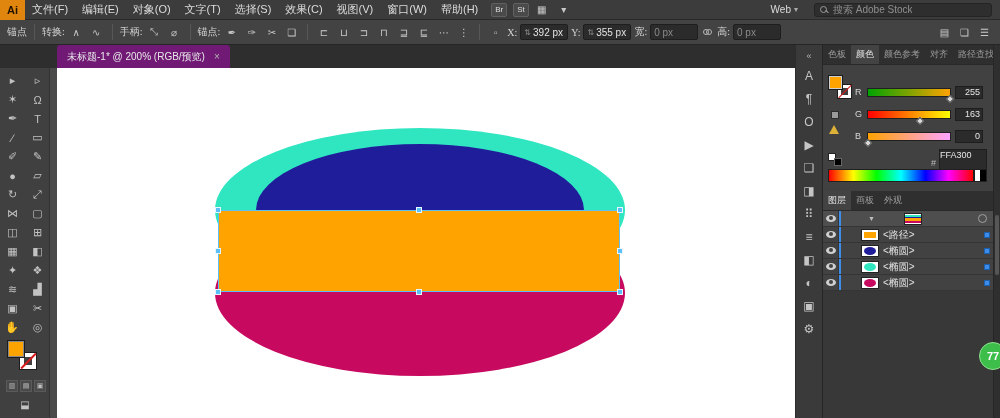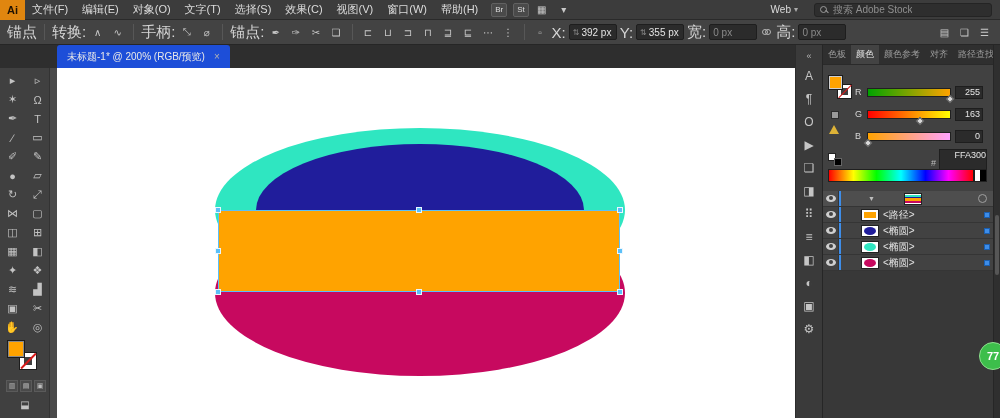--- a/index.html
+++ b/index.html
@@ -22,36 +22,36 @@
   .search-box{width:178px;height:14px;margin:0 8px 0 12px;background:#2e2e2e;border:1px solid #242424;
               border-radius:3px;display:flex;align-items:center;gap:5px;padding:0 5px;}
   .search-glyph{position:relative;width:8px;height:8px;flex:none;}
   .search-glyph::before{content:"";position:absolute;left:0;top:0;width:5px;height:5px;border:1px solid #9a9a9a;border-radius:50%;}
   .search-glyph::after{content:"";position:absolute;left:5px;top:5px;width:4px;height:1px;background:#9a9a9a;transform:rotate(45deg);}
   .search-text{color:#8f8f8f;font-size:10px;white-space:nowrap;overflow:hidden;}
 
   
   .controlbar{position:absolute;left:0;top:20px;width:1000px;height:25px;background:#434343;
               border-bottom:1px solid #262626;display:flex;align-items:center;gap:3px;padding:0 7px;z-index:6;}
-  .cb-label{color:#d6d6d6;font-size:15px;white-space:nowrap;}
+  .cb-label{color:#d6d6d6;font-size:10px;white-space:nowrap;font-family:Liberation Serif, serif;}
   .cb-sep{width:1px;height:16px;background:#2e2e2e;border-right:1px solid #575757;margin:0 4px;flex:none;}
   .cb-btn{min-width:17px;height:17px;display:flex;align-items:center;justify-content:center;
           color:#c9c9c9;font-size:10px;border-radius:2px;}
   .cb-field{display:flex;align-items:center;height:16px;min-width:48px;background:#2b2b2b;
             border:1px solid #1e1e1e;border-radius:2px;padding:0 3px;gap:2px;font-size:10px;color:#e3e3e3;white-space:nowrap;}
   .cb-field .updn{color:#8a8a8a;font-size:8px;}
   .cb-field.disabled{color:#8a8a8a;}
   .chain{display:flex;align-items:center;margin:0 2px;}
   .chain i{display:inline-block;width:6px;height:6px;border:1px solid #b5b5b5;border-radius:50%;}
   .chain i+i{margin-left:-3px;}
   .cb-spacer{flex:1;}
 
   
   .tabrow{position:absolute;left:0;top:45px;width:795px;height:23px;background:#2e2e2e;display:flex;align-items:flex-end;}
-  .doc-tab{margin-left:57px;height:23px;background:#1d4ed8;color:#e8e8e8;font-size:10px;
+  .doc-tab{margin-left:57px;height:23px;background:#701a75;color:#e8e8e8;font-size:10px;
            display:flex;align-items:center;gap:9px;padding:0 10px;border-radius:3px 3px 0 0;white-space:nowrap;}
   .doc-close{color:#b3b3b3;font-size:10px;}
 
   
   .toolbar{position:absolute;left:0;top:68px;width:50px;height:350px;background:#404040;border-right:1px solid #333;}
   .tools{display:grid;grid-template-columns:25px 25px;grid-auto-rows:19px;justify-items:center;align-items:center;padding-top:3px;}
   .tool{width:21px;height:17px;display:flex;align-items:center;justify-content:center;color:#c3c3c3;font-size:11px;}
   .swatches{position:absolute;left:7px;top:272px;width:36px;height:34px;}
   .fill-swatch{position:absolute;left:0;top:0;width:18px;height:18px;background:var(--orange);
                border:1px solid #1c1c1c;box-shadow:0 0 0 1px #8a8a8a inset;z-index:2;}
@@ -106,21 +106,21 @@
   .slider-row{position:absolute;left:32px;width:132px;height:14px;display:flex;align-items:center;gap:4px;}
   .sl-label{width:8px;font-size:9px;color:#d6d6d6;}
   .sl-track{position:relative;width:84px;height:9px;border:1px solid #202020;flex:none;}
   .sl-thumb{position:absolute;top:7px;width:6px;height:6px;background:#d9d9d9;border:1px solid #4a4a4a;
             transform:translateX(-50%) rotate(45deg);}
   .sl-value{width:28px;height:13px;background:#2b2b2b;border:1px solid #1e1e1e;font-size:9px;color:#e6e6e6;
             text-align:right;padding:0 2px;line-height:11px;}
   .hex-row{position:absolute;left:32px;top:84px;width:132px;display:flex;justify-content:flex-end;align-items:center;gap:3px;}
   .hex-label{font-size:9px;color:#bdbdbd;}
   .hex-box{width:48px;height:28px;background:#2b2b2b;border:1px solid #1e1e1e;font-size:9px;color:#e6e6e6;
-           text-align:right;line-height:11px;}
+           text-align:left;line-height:11px;}
   .spectrum{position:absolute;left:5px;top:104px;width:146px;height:13px;border:1px solid #202020;
             background:linear-gradient(90deg,#f00 0%,#ff0 17%,#0f0 33%,#0ff 50%,#00f 67%,#f0f 83%,#f00 100%);}
   .spec-bw{position:absolute;left:151px;top:104px;width:13px;height:13px;border:1px solid #202020;
            background:linear-gradient(90deg,#fff 50%,#000 50%);}
 
   .lrow{height:16px;display:flex;align-items:center;background:#424242;border-bottom:1px solid #353535;
         position:relative;padding-right:3px;flex:none;}
   .lrow.parent{background:#4e4e4e;gap:26px;}
   .selbar{position:absolute;left:16px;top:0;bottom:0;width:2px;background:#3e8de8;}
   .eye-cell{width:16px;height:100%;display:flex;align-items:center;justify-content:center;
@@ -358,20 +358,25 @@
         </div>
 
       <div class="hex-row">
         <span class="hex-label">#</span>
         <span class="hex-box">FFA300</span>
       </div>
       <div class="spectrum"></div>
       <div class="spec-bw"></div>
     </div>
 
+    <div class="ptabs">
+      <div class="ptab active">图层</div>
+        <div class="ptab">画板</div>
+        <div class="ptab">外观</div>
+    </div>
 
     <div class="lrow parent">
       <span class="eye-cell">
           <span class="eye"></span>
         </span>
       <span class="selbar"></span>
       <span class="chev">▼</span>
       <span class="lthumb">
           <span class="mini-art"></span>
         </span>

